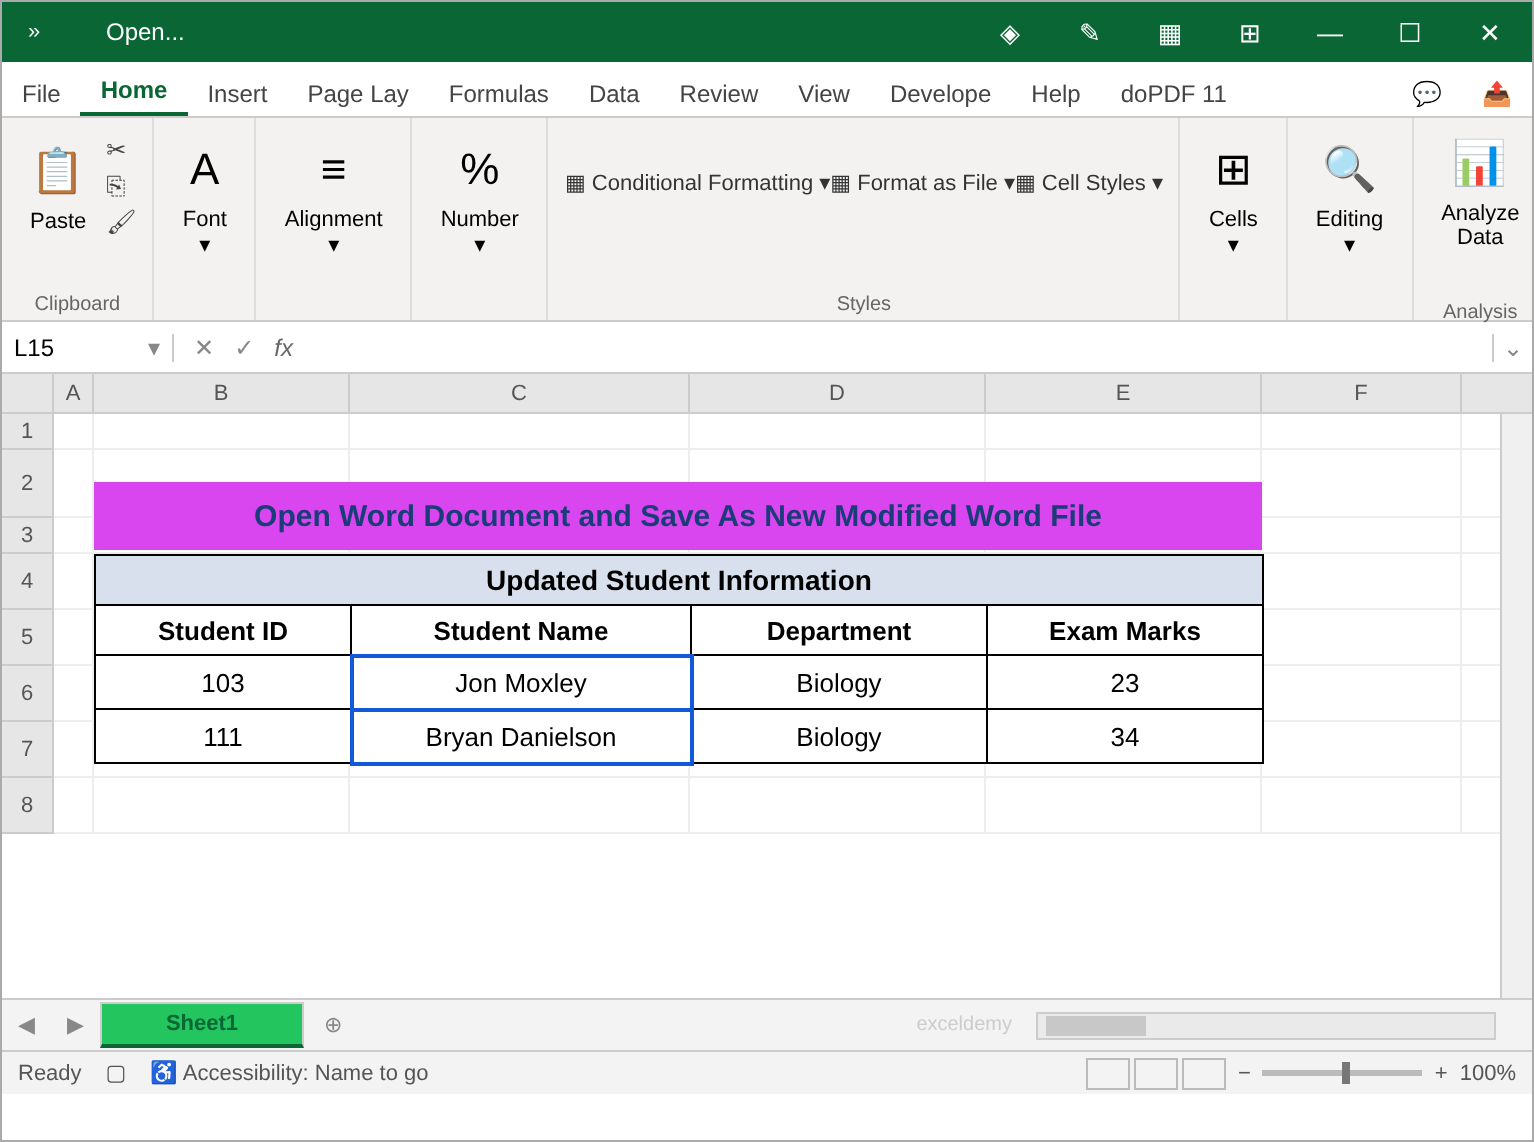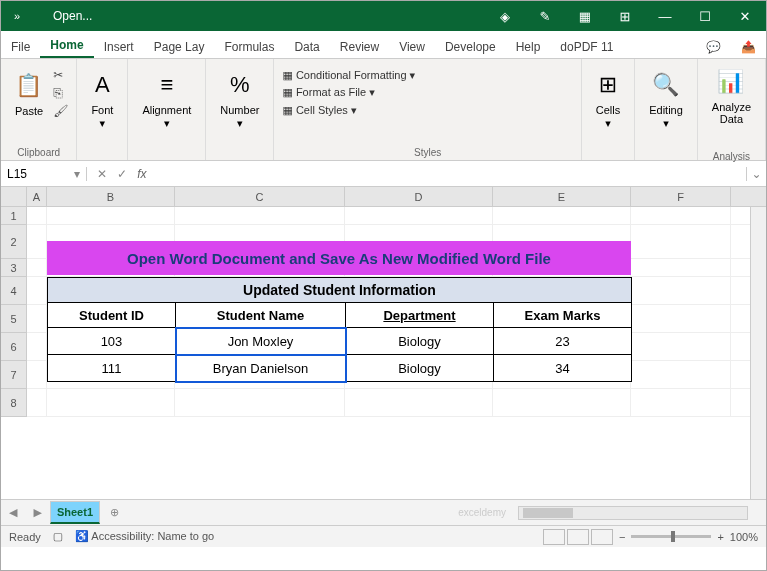--- a/index.html
+++ b/index.html
@@ -53,28 +53,28 @@
 .cell { border-right: 1px solid #eee; }
 
 .title-cell { position: absolute; left: 20px; top: 34px; width: 584px; height: 34px; background: #d946ef; color: #1a3d7a; font-weight: 700; font-size: 15px; display: flex; align-items: center; justify-content: center; }
 
 .data-table { position: absolute; left: 20px; top: 70px; border: 1.5px solid #000; background: #fff; border-collapse: collapse; font-size: 13px; }
 .data-table th, .data-table td { border: 1px solid #000; text-align: center; }
 .data-table th { height: 25px; }
 .data-table td { height: 27px; }
 .data-table .thead1 th { background: #d8e0ed; font-weight: 700; font-size: 14px; }
 .data-table .thead2 th { font-weight: 700; }
-.data-table .wB { width: 128px; } .data-table .wC { width: 170px; } .data-table .wD { width: 148px; text-decoration: underline; } .data-table .wE { width: 138px; }
+.data-table .wB { width: 128px; } .data-table .wC { width: 170px; } .data-table .wD { width: 148px; } .data-table .wE { width: 138px; }
 .sel-col { outline: 2.5px solid #1259d8; outline-offset: -1px; }
 
 .scroll-v { position: absolute; right: 0; top: 20px; bottom: 0; width: 16px; background: #f0f0f0; border-left: 1px solid #ccc; }
 
 .sheet-tabs { height: 26px; display: flex; align-items: center; border-top: 1px solid #ccc; font-size: 11px; background: #f3f3f3; }
 .sheet-tabs .nav { padding: 0 8px; color: #888; }
-.sheet-tab { background: #7dd3fc; padding: 4px 6px; border: 1px solid #ccc; border-bottom: 2px solid #0a6635; font-weight: 600; color: #0a6635; }
+.sheet-tab { background: #22c55e; padding: 4px 32px; border: 1px solid #ccc; border-bottom: 2px solid #0a6635; font-weight: 600; color: #0a6635; }
 .add-sheet { padding: 0 10px; color: #888; }
 .sheet-tabs .watermark { margin-left: auto; margin-right: 12px; color: #ccc; font-size: 10px; }
 .h-scroll { width: 230px; height: 14px; background: #eaeaea; border: 1px solid #ccc; margin-right: 18px; display: flex; align-items: center; }
 .h-scroll .thumb { width: 50px; height: 10px; background: #c8c8c8; margin-left: 4px; }
 
 .status-bar { height: 22px; background: #f3f3f3; border-top: 1px solid #ccc; display: flex; align-items: center; font-size: 11px; padding: 0 8px; gap: 12px; color: #555; }
 .status-bar .zoom { margin-left: auto; display: flex; align-items: center; gap: 6px; }
 .zoom-slider { width: 80px; height: 3px; background: #bbb; position: relative; }
 .zoom-slider::after { content: ''; position: absolute; left: 50%; top: -4px; width: 4px; height: 11px; background: #777; }
 .view-btns { display: flex; gap: 2px; }
@@ -153,21 +153,21 @@
     <div class="group-body">
         <div class="big-btn">
           <div class="icon">%</div>
           <div class="lbl"><span>Number</span><br>▾</div>
         </div>
       </div>
     <div class="group-label"></div>
   </div>
   <div class="ribbon-group" style="flex:1">
     <div class="group-body styles-list">
-      <div style="display:flex;flex-direction:column">
+      <div style="display:flex;flex-direction:row">
         <div>▦ <span>Conditional Formatting</span> ▾</div>
         <div>▦ <span>Format as File</span> ▾</div>
         <div>▦ <span>Cell Styles</span> ▾</div>
       </div>
     </div>
     <div class="group-label">Styles</div>
   </div>
   <div class="ribbon-group">
     <div class="group-body">
         <div class="big-btn">

